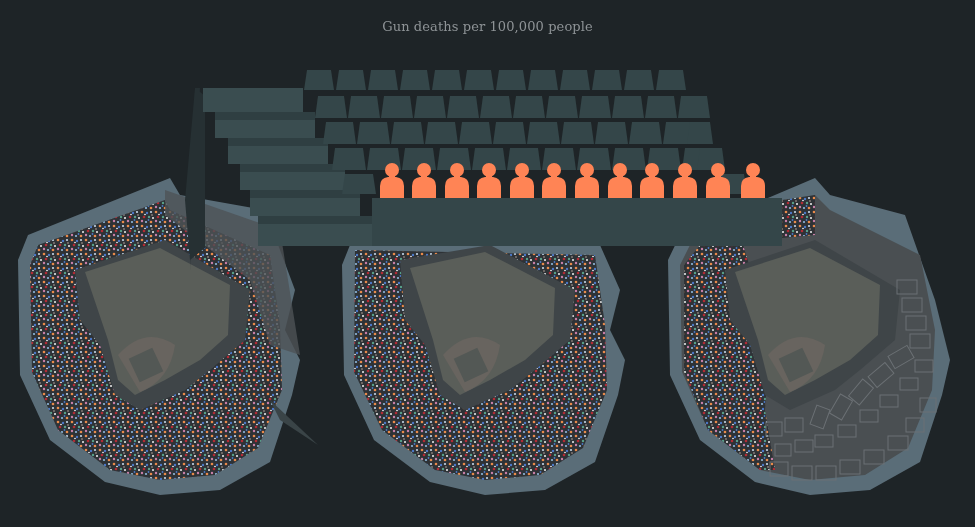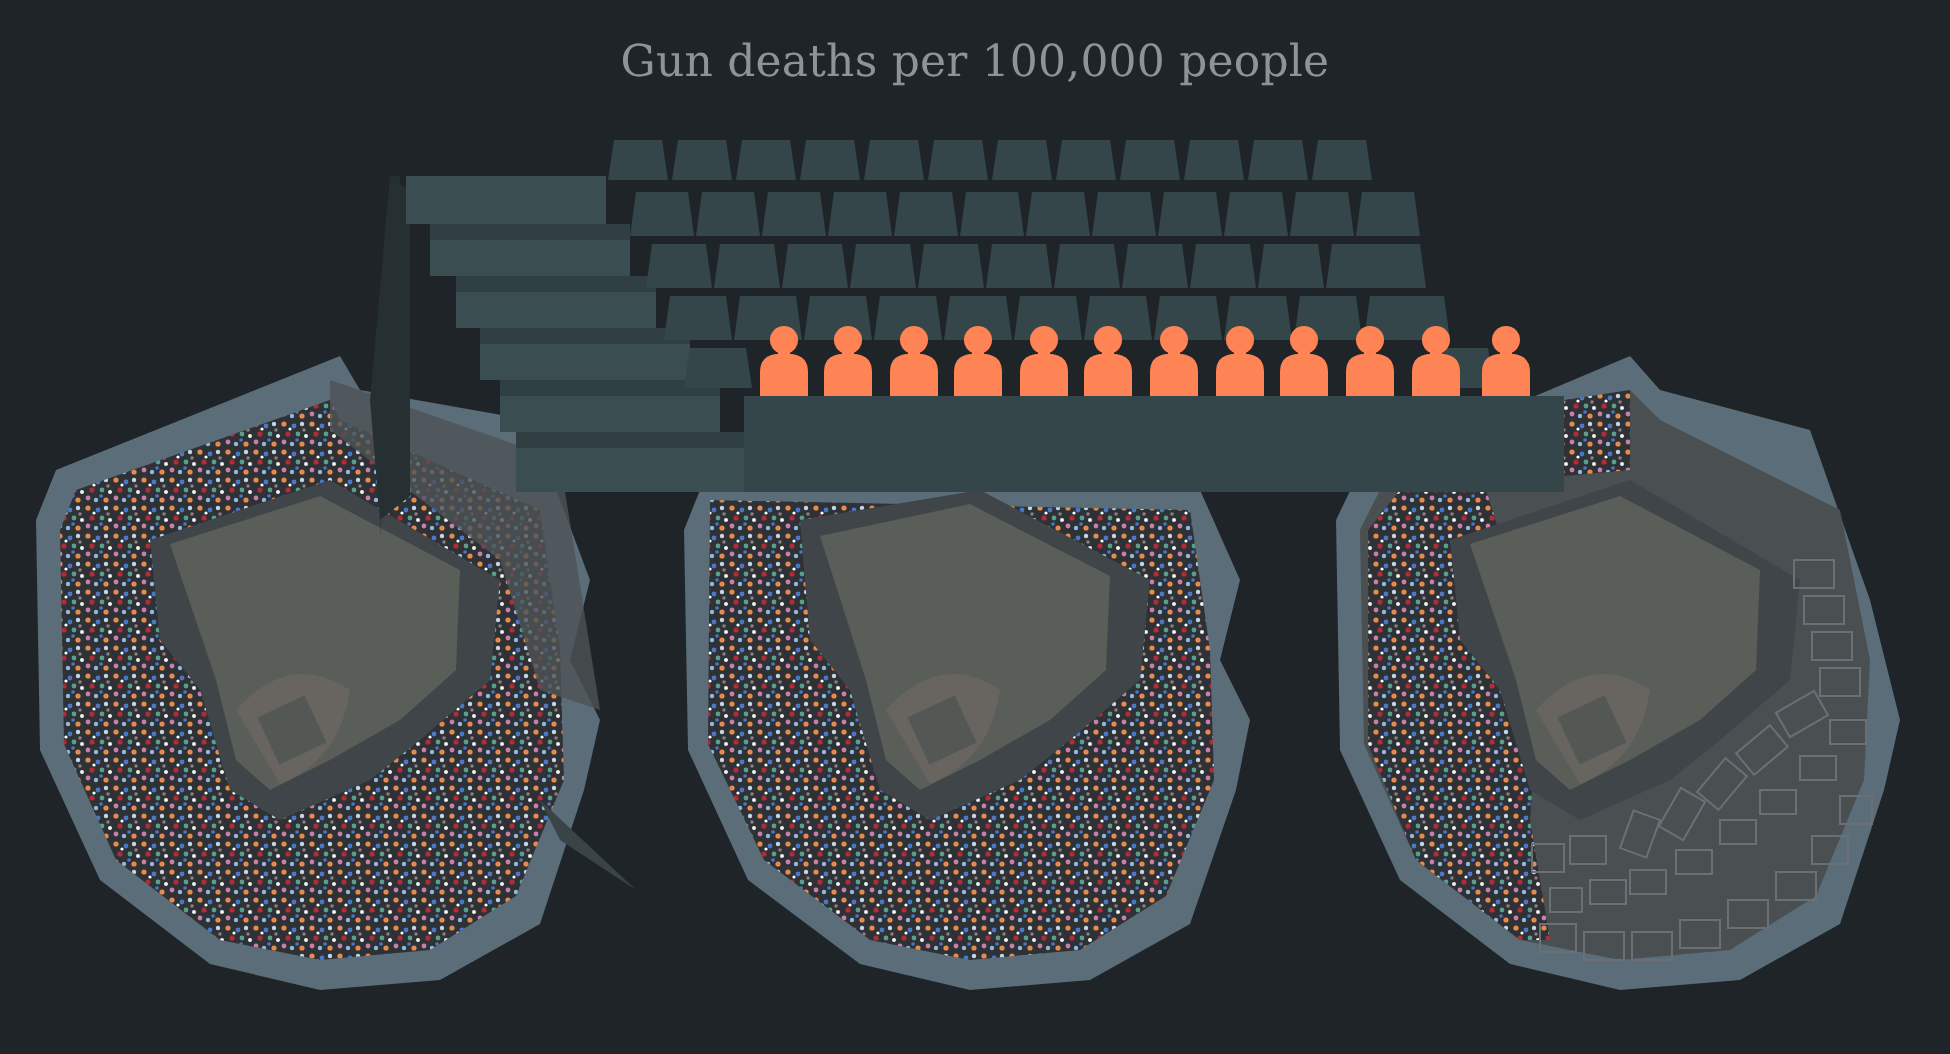--- a/index.html
+++ b/index.html
@@ -1,17 +1,17 @@
 <!DOCTYPE html>
 <html><head>
 <meta charset="utf-8">
 <style>
   html,body{margin:0;padding:0;}
   body{width:975px;height:527px;background:#1e2427;overflow:hidden;position:relative;font-family:"DejaVu Serif","Liberation Serif",serif;}
-  .title{position:absolute;top:19px;left:0;width:975px;text-align:center;color:#8e9396;font-size:22px;letter-spacing:0.1px;}
+  .title{position:absolute;top:19px;left:0;width:975px;text-align:center;color:#8e9396;font-size:13px;letter-spacing:0.1px;}
   svg{position:absolute;left:0;top:0;}
 </style>
 </head>
 <body>
 
 <div class="title">Gun deaths per 100,000 people</div>
 
 <svg width="975" height="527" viewBox="0 0 975 527">
   <defs>
     <pattern id="crowd" width="14" height="14" patternUnits="userSpaceOnUse">

